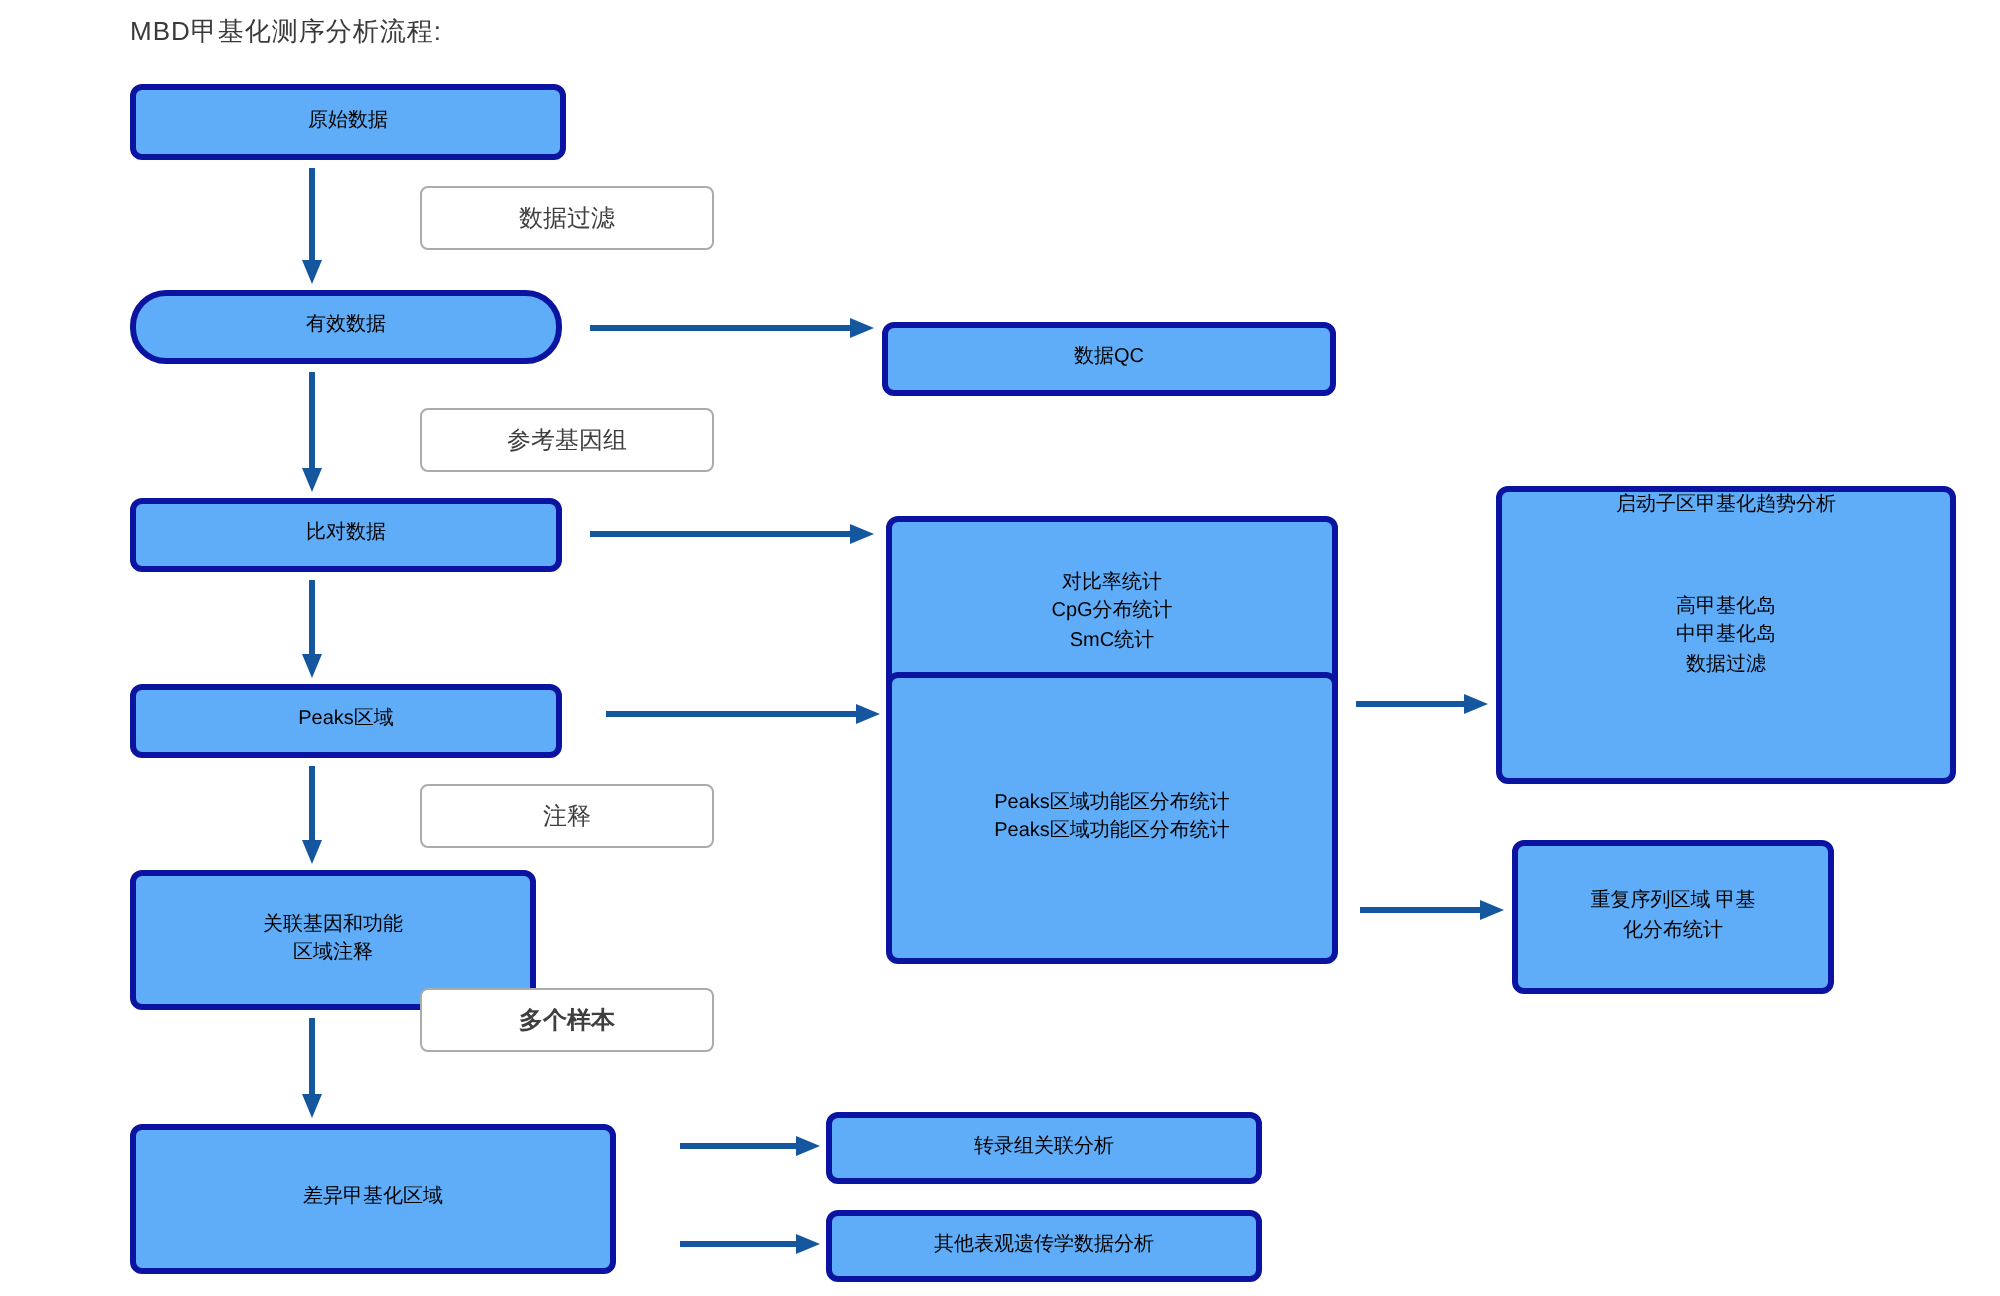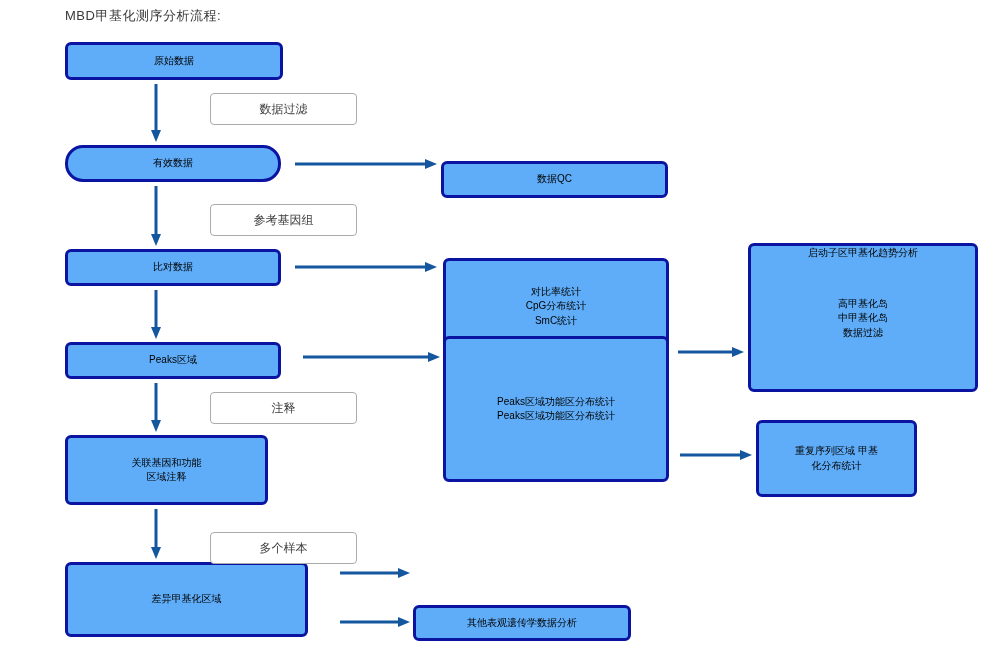--- a/index.html
+++ b/index.html
@@ -44,27 +44,27 @@
   
   #n-qc         {left:441px;top:146px;width:227px;height:37px;margin-top:15px;}
   #n-alignstats {left:443px;top:222px;width:226px;height:97px;margin-top:36px;}
   #n-peakstats  {left:443px;top:336px;width:226px;height:146px;}
   #n-transcript {left:413px;top:556px;width:218px;height:36px;}
   #n-otherepi   {left:413px;top:605px;width:218px;height:36px;}
 
   
   #n-promoter   {left:748px;top:243px;width:230px;height:149px;justify-content:flex-start;}
   #n-promoter .sublines{margin-top:36px;}
-  #n-repeat     {left:756px;top:420px;width:161px;height:77px;padding:0 8px;}
+  #n-repeat     {left:756px;top:420px;width:161px;height:77px;padding:0 8px;font-family:Liberation Serif, serif;}
 
   
   #t-filter     {left:210px;top:93px; width:147px;height:32px;}
   #t-refgenome  {left:210px;top:204px;width:147px;height:32px;}
   #t-annot      {left:210px;top:392px;width:147px;height:32px;}
-  #t-multisample{left:210px;top:532px;width:147px;height:32px;}
+  #t-multisample{left:210px;top:494px;width:147px;height:32px;font-weight:bold;}
 
   #arrow-layer{position:absolute;left:0;top:0;width:1000px;height:648px;pointer-events:none;}
   #arrow-layer line{stroke:var(--arrow,#15579f);stroke-width:3;}
 </style>
 </head>
 <body>
 
 <div id="canvas">
 
   <div id="flow-title">MBD甲基化测序分析流程:</div>
@@ -122,20 +122,23 @@
     <span>对比率统计</span>
     <span>CpG分布统计</span>
     <span>SmC统计</span>
   </div>
 
   <div class="node" id="n-peakstats">
     <span>Peaks区域功能区分布统计</span>
     <span>Peaks区域功能区分布统计</span>
   </div>
 
+  <div class="node" id="n-transcript">
+    <span>转录组关联分析</span>
+  </div>
 
   <div class="node" id="n-otherepi">
     <span>其他表观遗传学数据分析</span>
   </div>
 
   <div class="node" id="n-promoter">
     <span>启动子区甲基化趋势分析</span>
     <div class="sublines">
       <span>高甲基化岛</span>
       <span>中甲基化岛</span>

